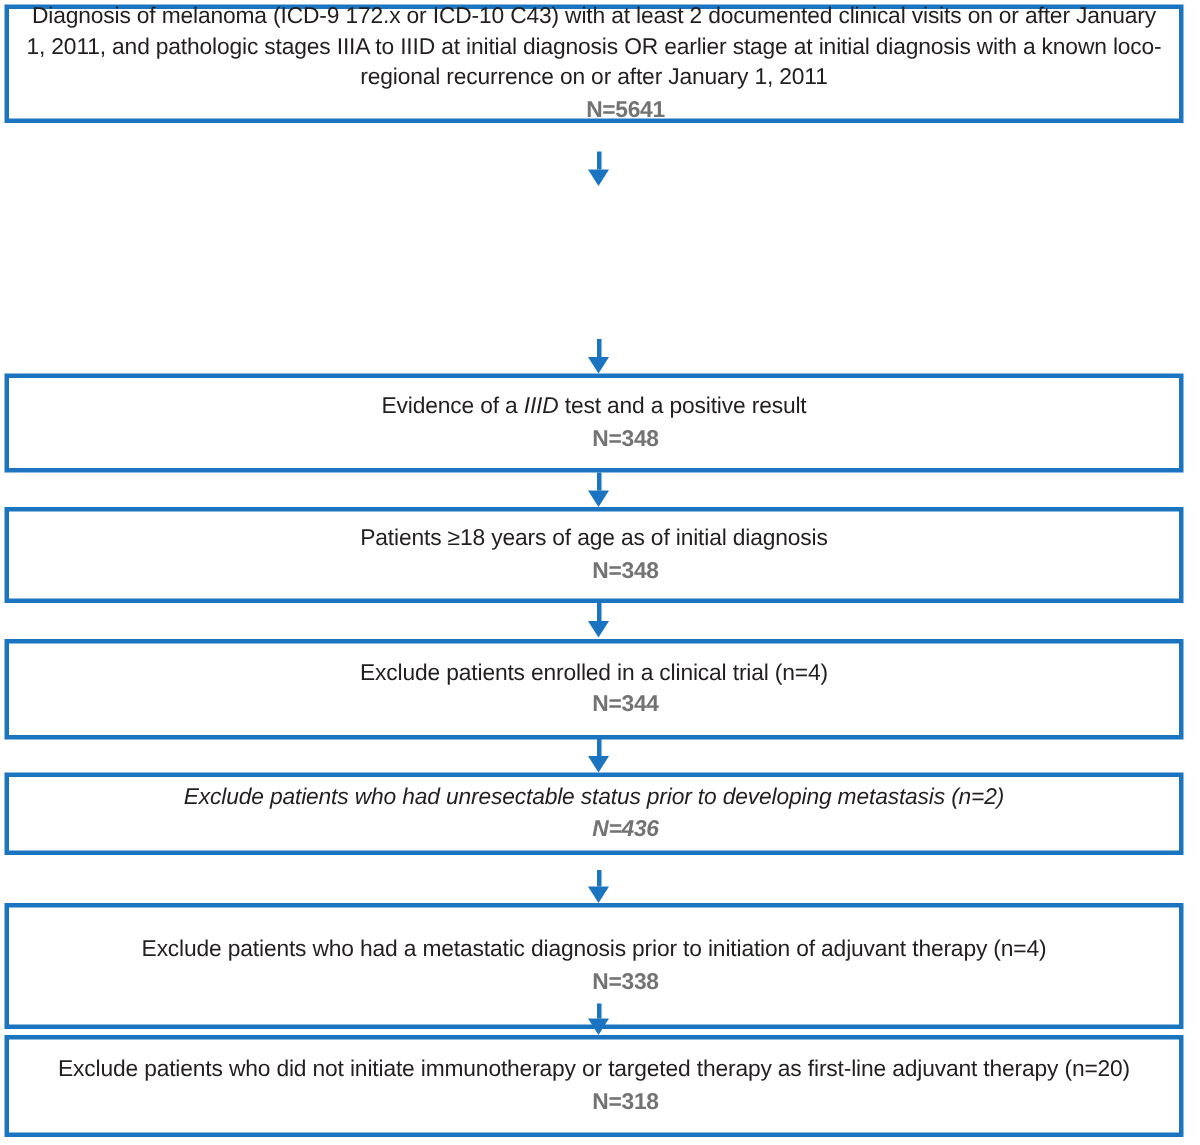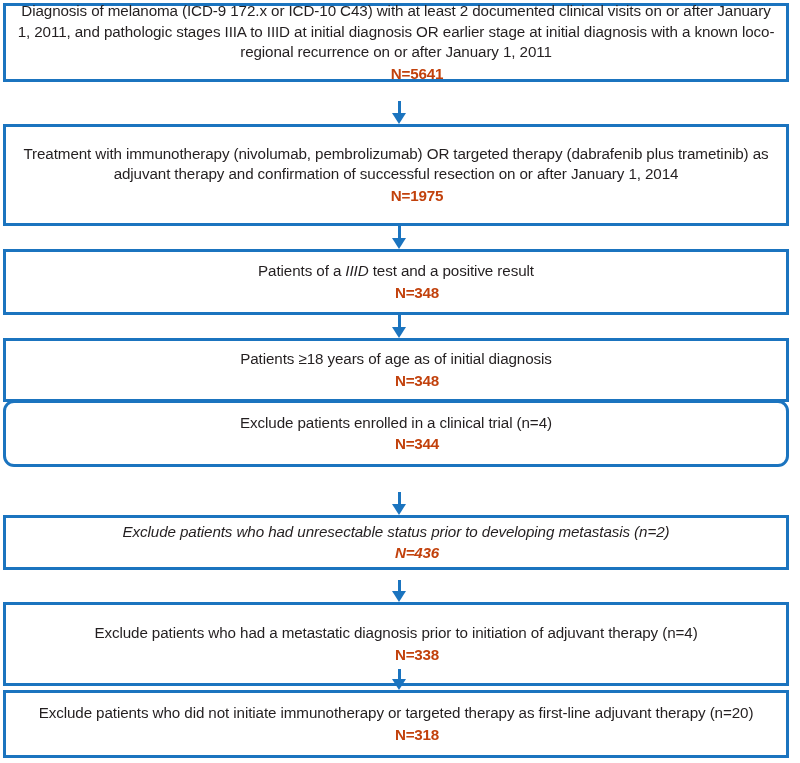--- a/index.html
+++ b/index.html
@@ -43,21 +43,21 @@
     letter-spacing: -0.1px;
     padding: 0 10px;
     white-space: pre-line;
   }
 
   .node-text .ital {
     font-style: italic;
   }
 
   .node-count {
-    color: #c2410c;
+    color: #737373;
     font-size: 15.2px;
     line-height: 20.5px;
     font-weight: bold;
     letter-spacing: -0.2px;
     margin-top: 1px;
     margin-left: 42px;
   }
 
   
   .arrow {
@@ -91,51 +91,47 @@
   <div class="node" style="top:3px; height:79px;">
     <div class="node-text">Diagnosis of melanoma (ICD-9 172.x or ICD-10 C43) with at least 2 documented clinical visits on or after January 1, 2011, and pathologic stages IIIA to IIID at initial diagnosis OR earlier stage at initial diagnosis with a known loco-regional recurrence on or after January 1, 2011</div>
     <div class="node-count">N=5641</div>
   </div>
 
   <div class="arrow" style="top:101px; height:23px;">
     <div class="stem" style="height:12px;"></div>
     <div class="head"></div>
   </div>
 
-  <div class="node" style="top:124px; height:102px;">
-    <div class="node-text">Treatment with immunotherapy (nivolumab, pembrolizumab) OR targeted therapy (dabrafenib plus trametinib) as adjuvant therapy and confirmation of successful resection on or after January 1, 2014</div>
-    <div class="node-count">N=1975</div>
-  </div>
 
   <div class="arrow" style="top:226px; height:23px;">
     <div class="stem" style="height:12px;"></div>
     <div class="head"></div>
   </div>
 
   <div class="node" style="top:249px; height:66px;">
-    <div class="node-text"><span>Patients of a </span><span class="ital">IIID</span><span> test and a positive result</span></div>
+    <div class="node-text"><span>Evidence of a </span><span class="ital">IIID</span><span> test and a positive result</span></div>
     <div class="node-count">N=348</div>
   </div>
 
   <div class="arrow" style="top:315px; height:23px;">
     <div class="stem" style="height:12px;"></div>
     <div class="head"></div>
   </div>
 
   <div class="node" style="top:338px; height:64px;">
     <div class="node-text">Patients ≥18 years of age as of initial diagnosis</div>
     <div class="node-count">N=348</div>
   </div>
 
   <div class="arrow" style="top:402px; height:23px;">
     <div class="stem" style="height:12px;"></div>
     <div class="head"></div>
   </div>
 
-  <div class="node" style="top:400px; height:67px;border-radius:11px;">
+  <div class="node" style="top:426px; height:67px;">
     <div class="node-text">Exclude patients enrolled in a clinical trial (n=4)</div>
     <div class="node-count">N=344</div>
   </div>
 
   <div class="arrow" style="top:492px; height:23px;">
     <div class="stem" style="height:12px;"></div>
     <div class="head"></div>
   </div>
 
   <div class="node" style="top:515px; height:55px;font-style:italic;">

